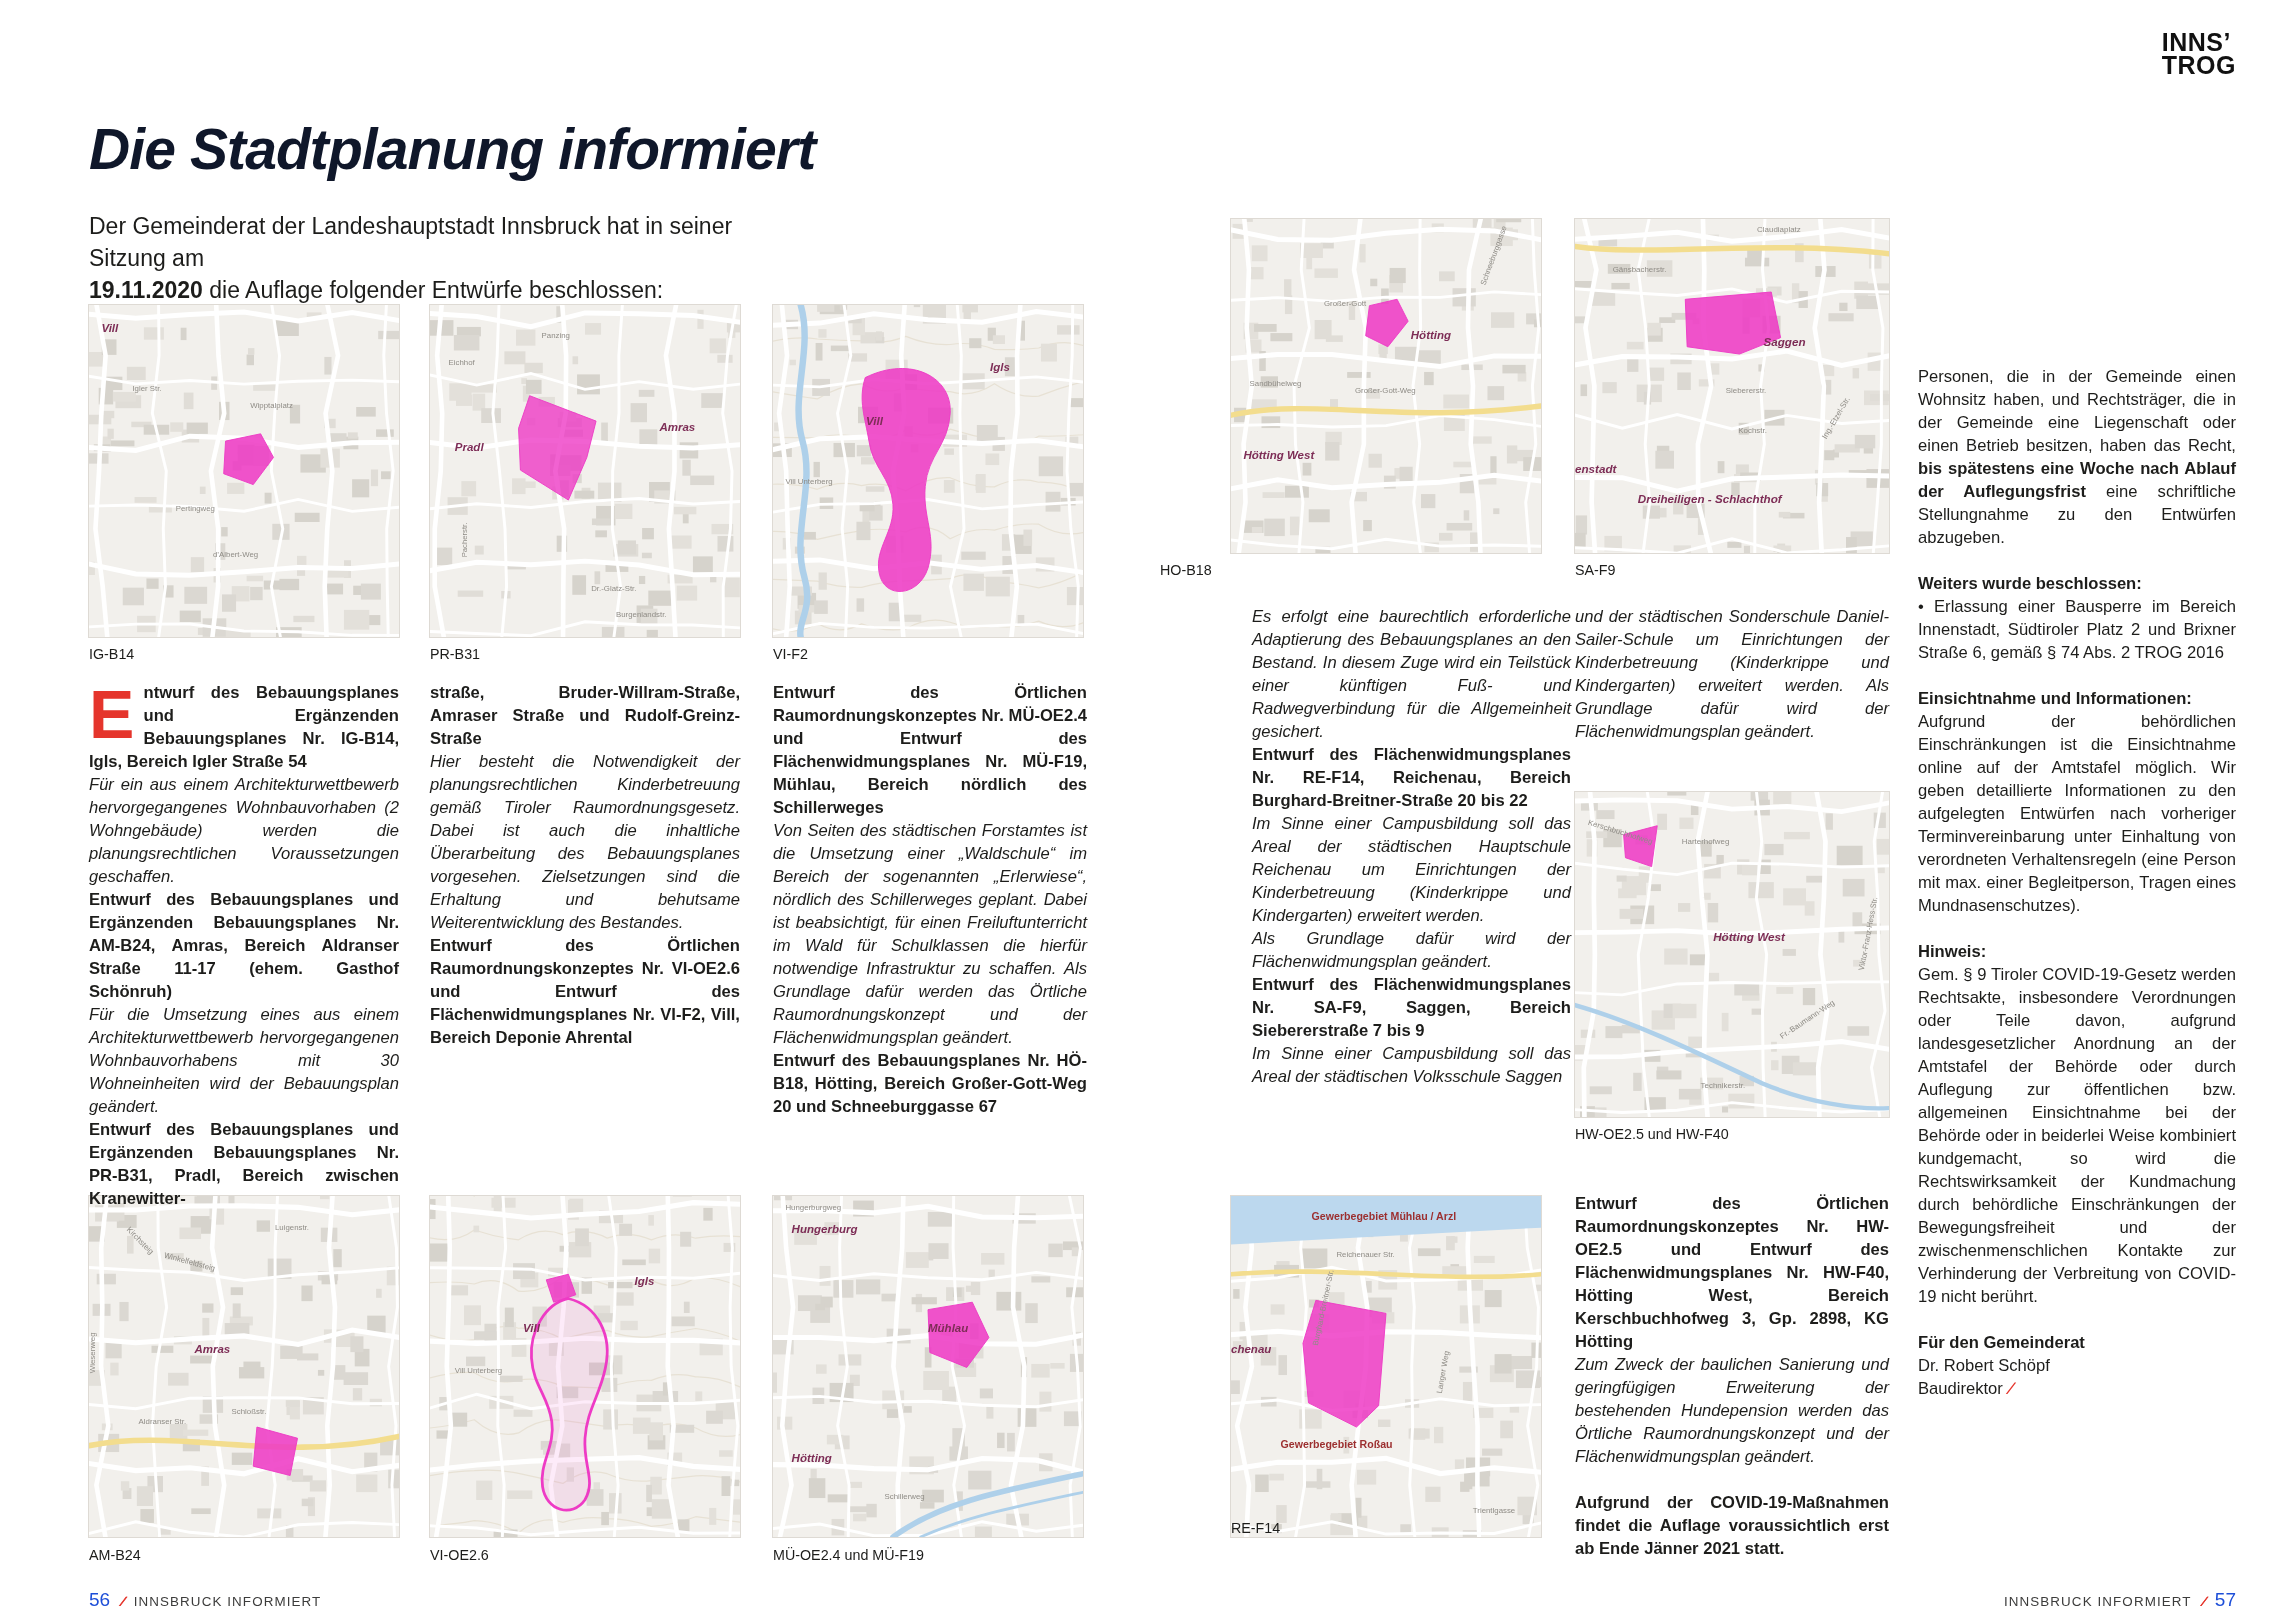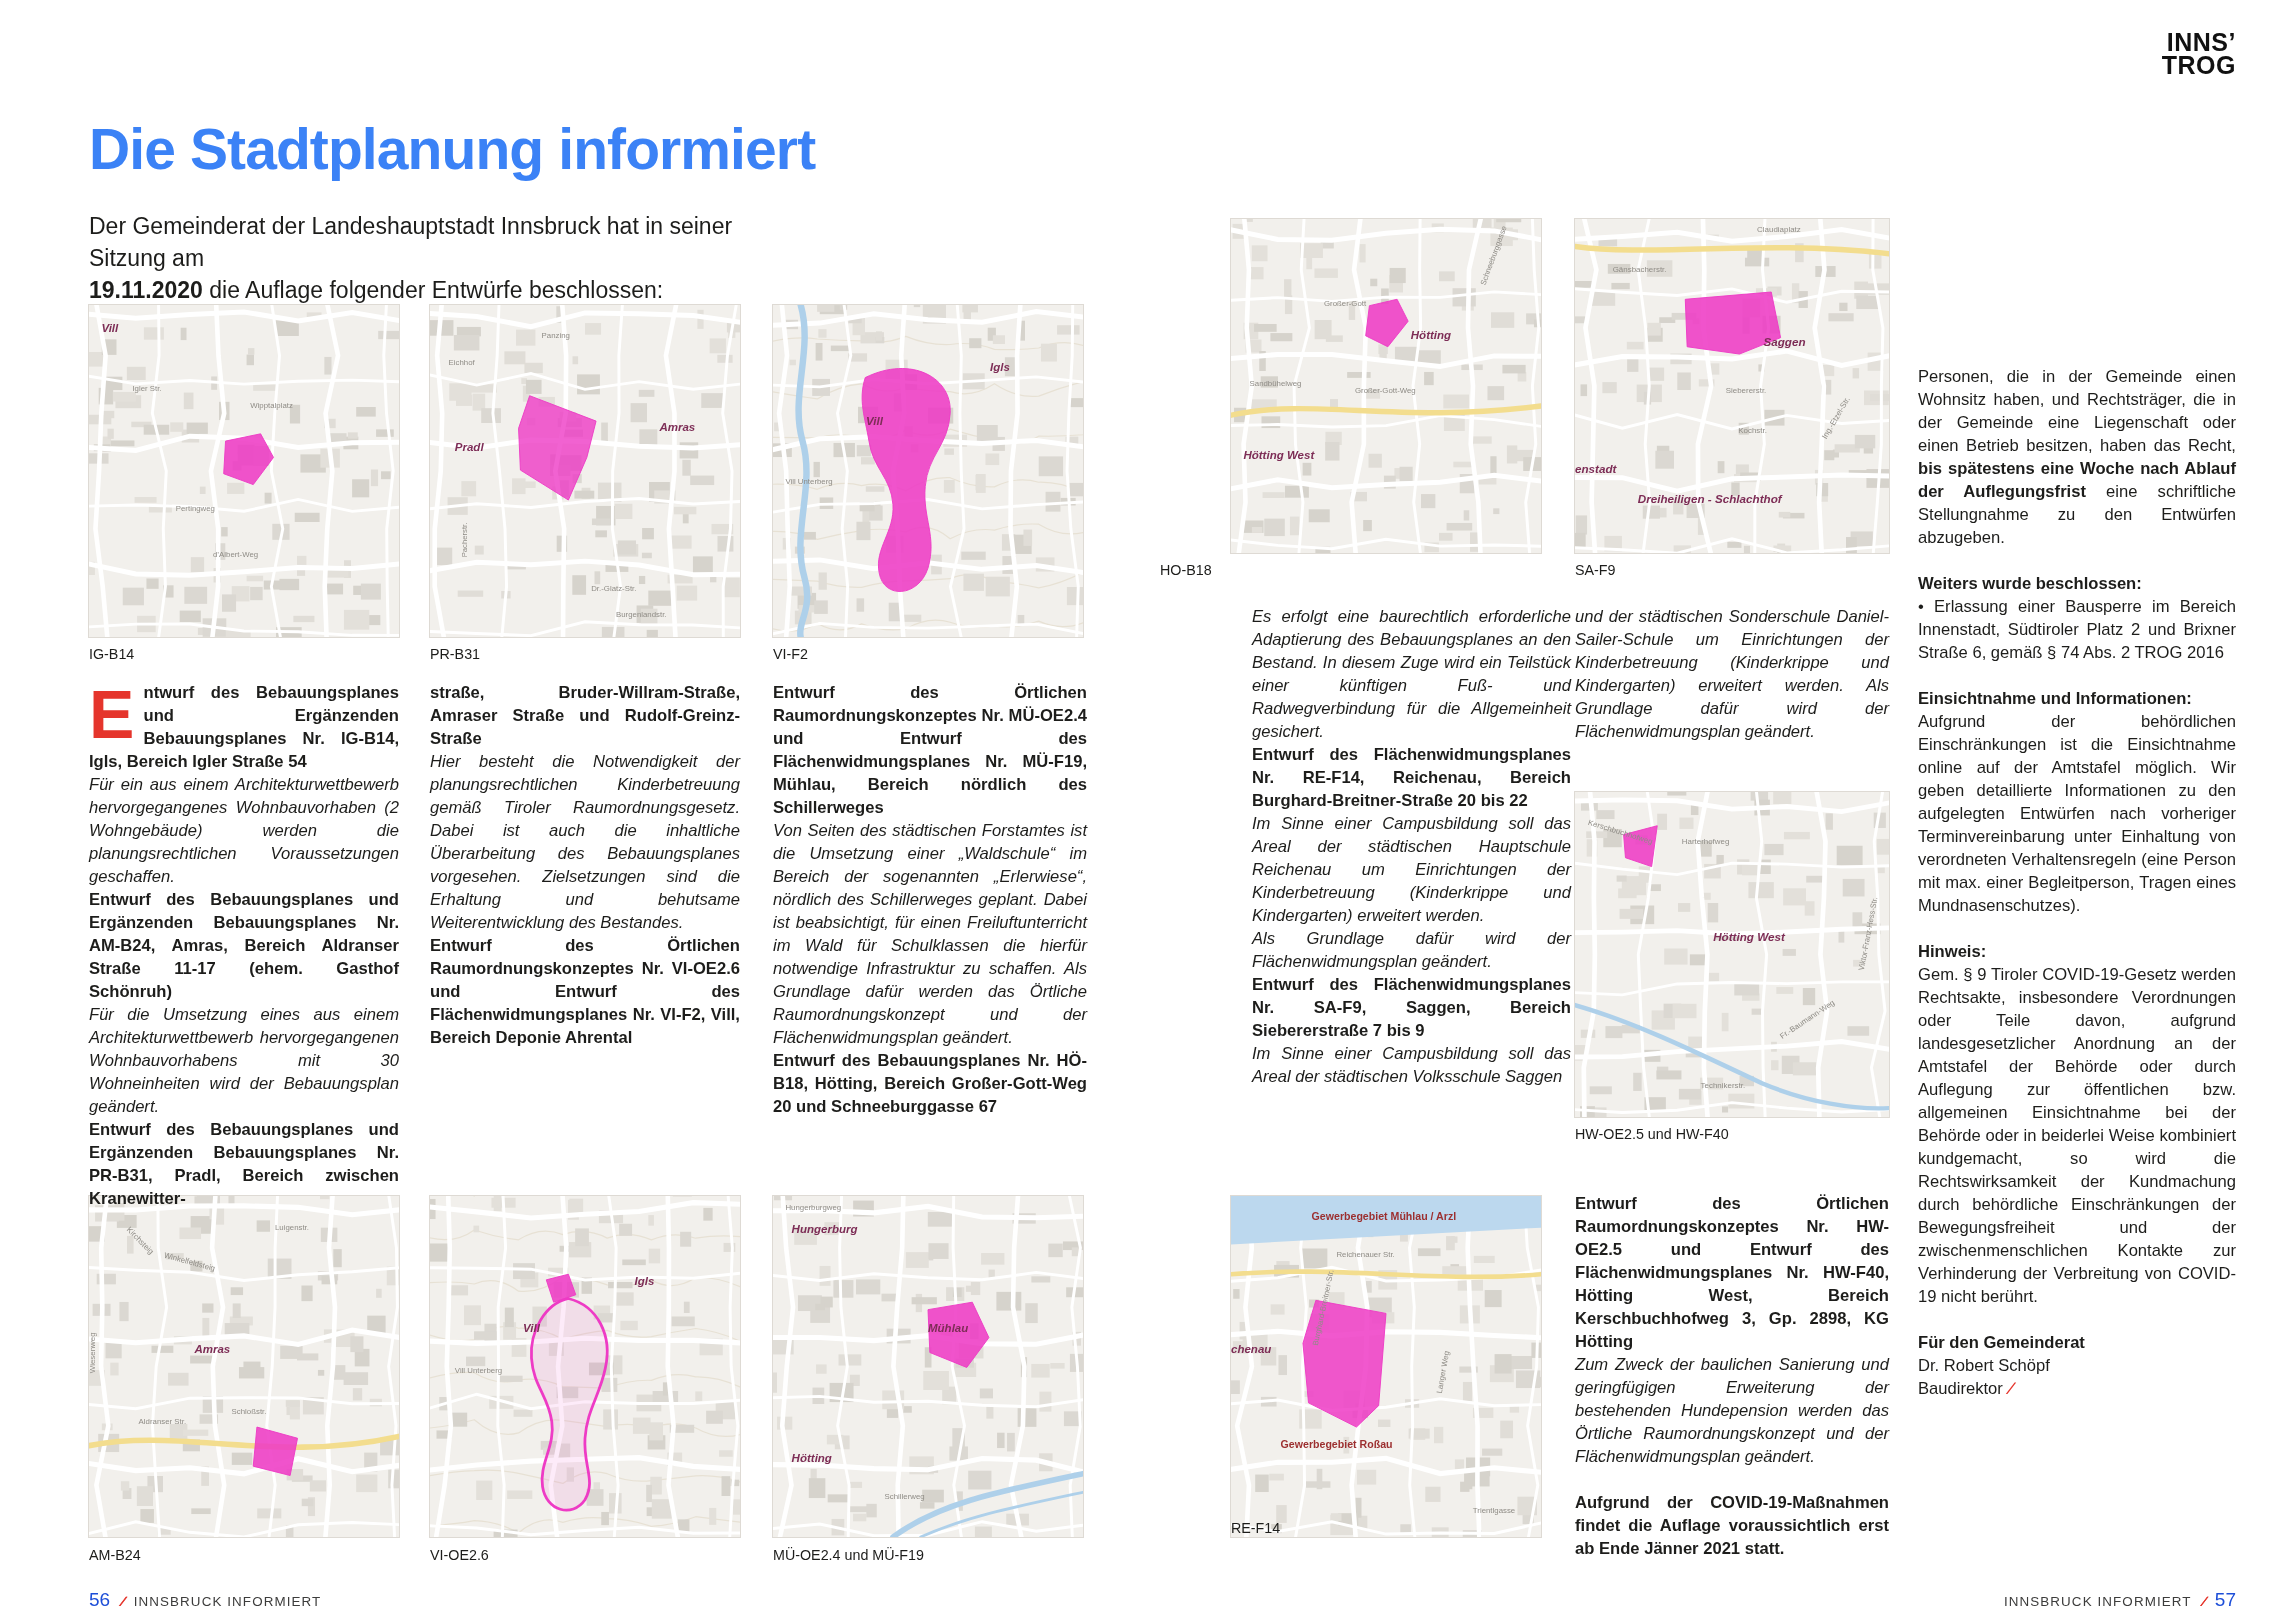--- a/index.html
+++ b/index.html
@@ -1,21 +1,21 @@
 <!DOCTYPE html>
 <html style="font-size:14.8px"><head>
 <meta charset="utf-8">
 <style>
   *{margin:0;padding:0;box-sizing:border-box}
   html,body{background:#9a9a9a}
   body{font-family:"Liberation Sans", sans-serif;}
   .page{position:relative;width:2290px;height:1619px;background:#ffffff;overflow:hidden;color:#1d1d1b}
   .abs{position:absolute}
-  .logo{right:54px;top:31px;text-align:right;font-weight:800;font-size:25px;line-height:23px;letter-spacing:0.5px;color:#111}
-  .title{left:89px;top:116px;font-size:57px;font-weight:800;letter-spacing:-0.9px;color:#3b82f6}
+  .logo{right:54px;top:31px;font-weight:800;font-size:25px;line-height:23px;letter-spacing:0.5px;color:#111}
+  .title{left:89px;top:116px;font-size:57px;font-weight:800;font-style:italic;letter-spacing:-0.9px;color:#0f172a}
   .intro{left:89px;top:210px;width:720px;font-size:23px;line-height:32px}
   .intro b{font-weight:700}
   .col{position:absolute;font-size:16.6px;line-height:23px;text-align:justify;color:#1d1d1b}
   .col p{margin:0}
   .lead{font-weight:700}
   .desc{font-style:italic}
   .dropcap{float:left;color:#e5352c;font-weight:700;font-size:68px;line-height:55px;padding:5.5px 9.2px 1.8px 0}
   .map{position:absolute;background:#f2f0ec;outline:0.9px solid #dedad4;overflow:hidden}
   .map svg{display:block}
   .map-caption{position:absolute;font-size:14.3px;color:#1d1d1b}

